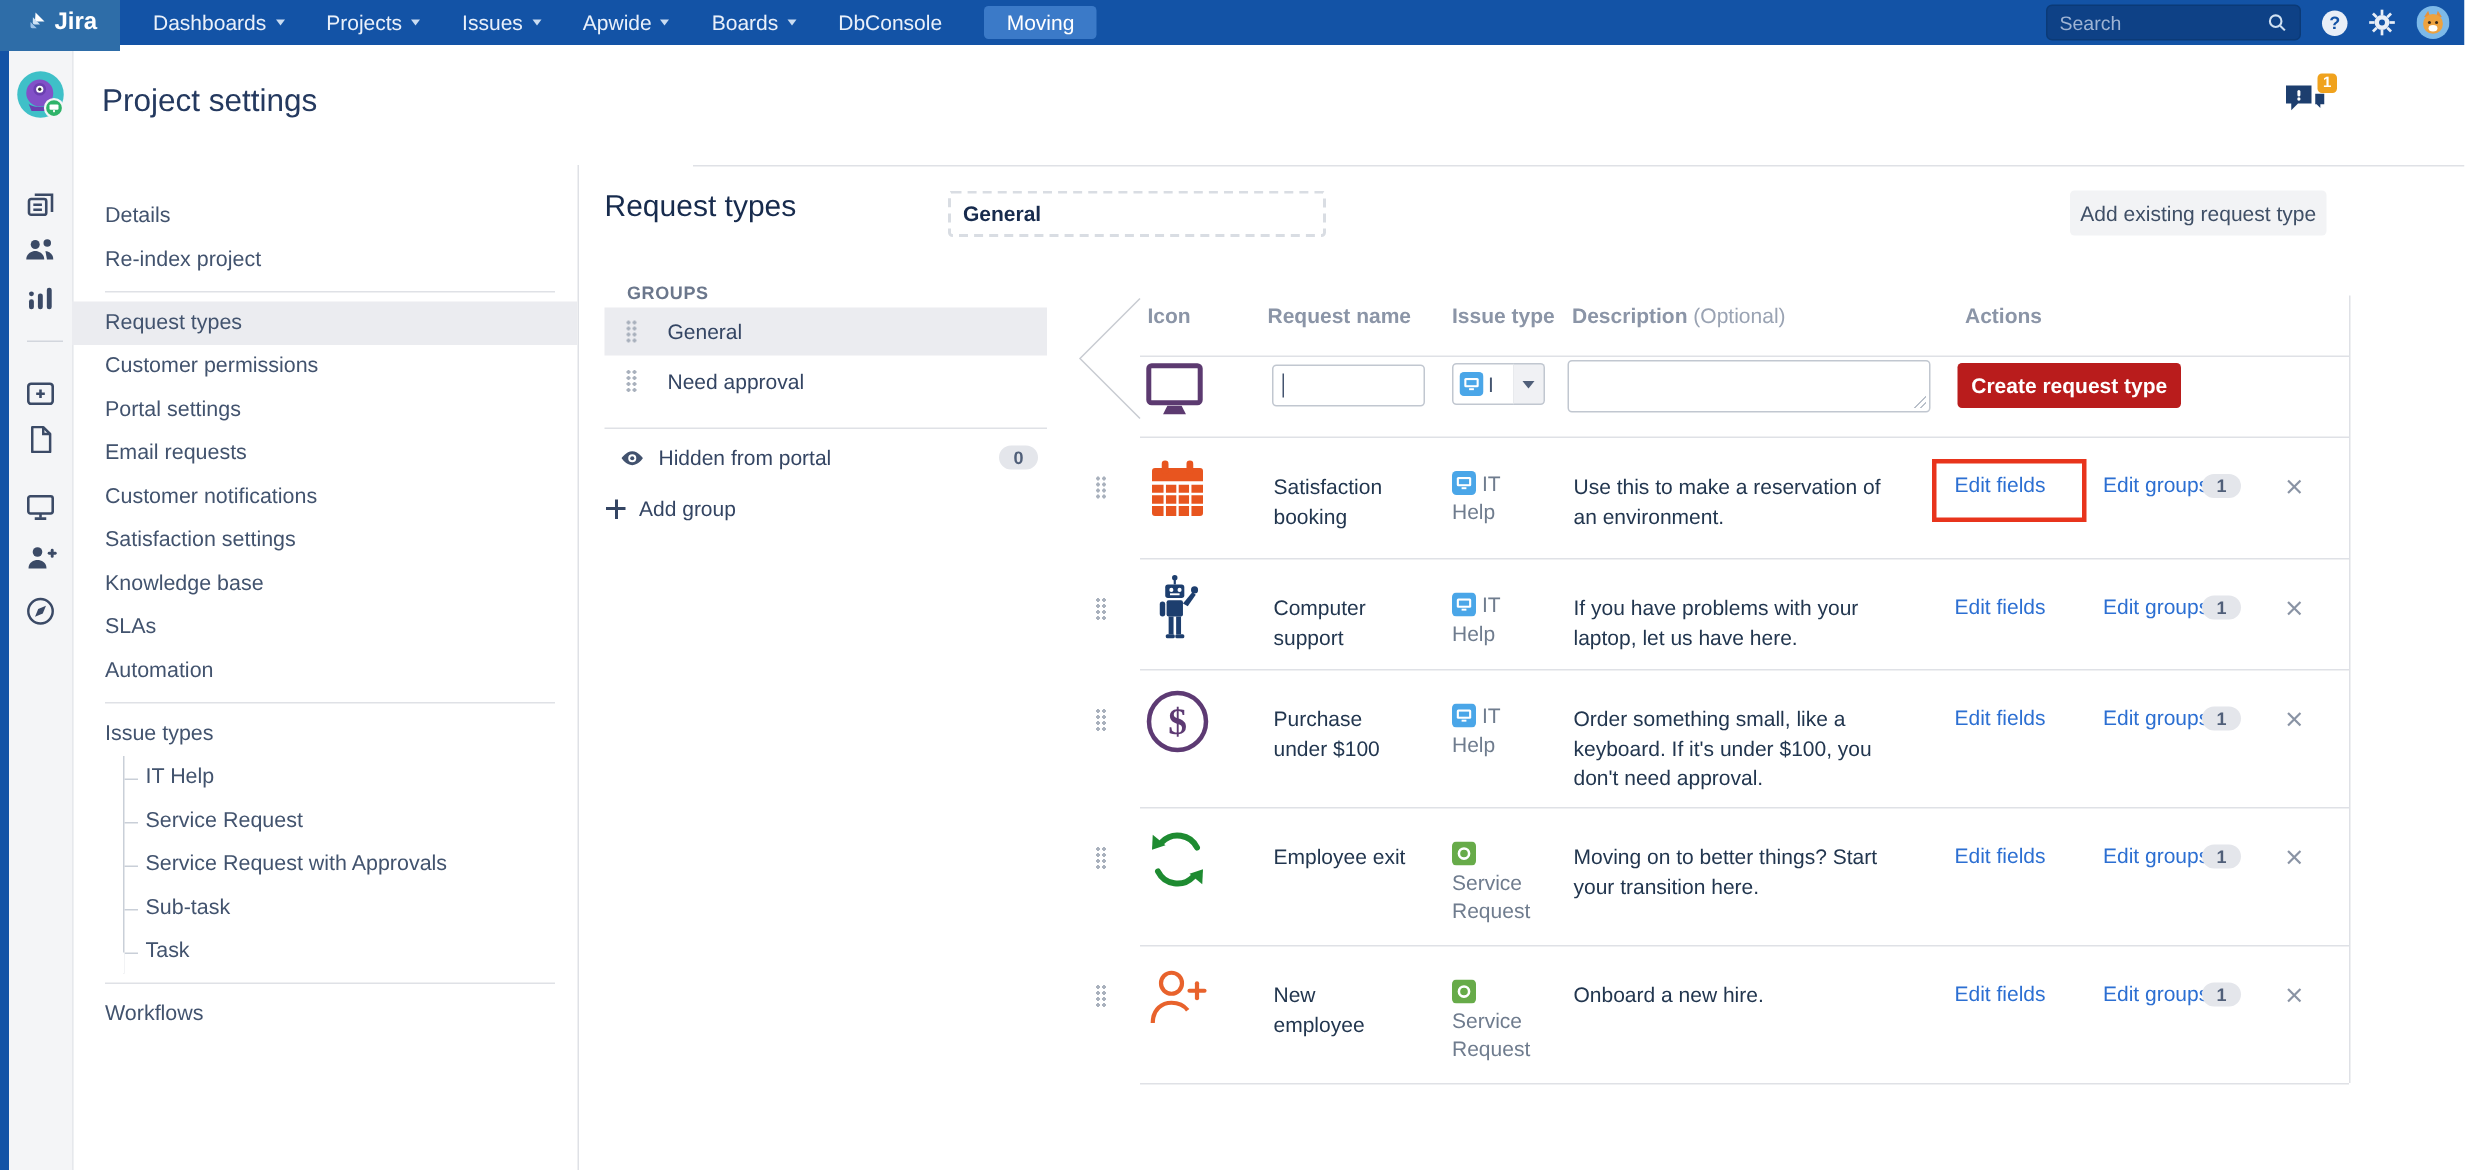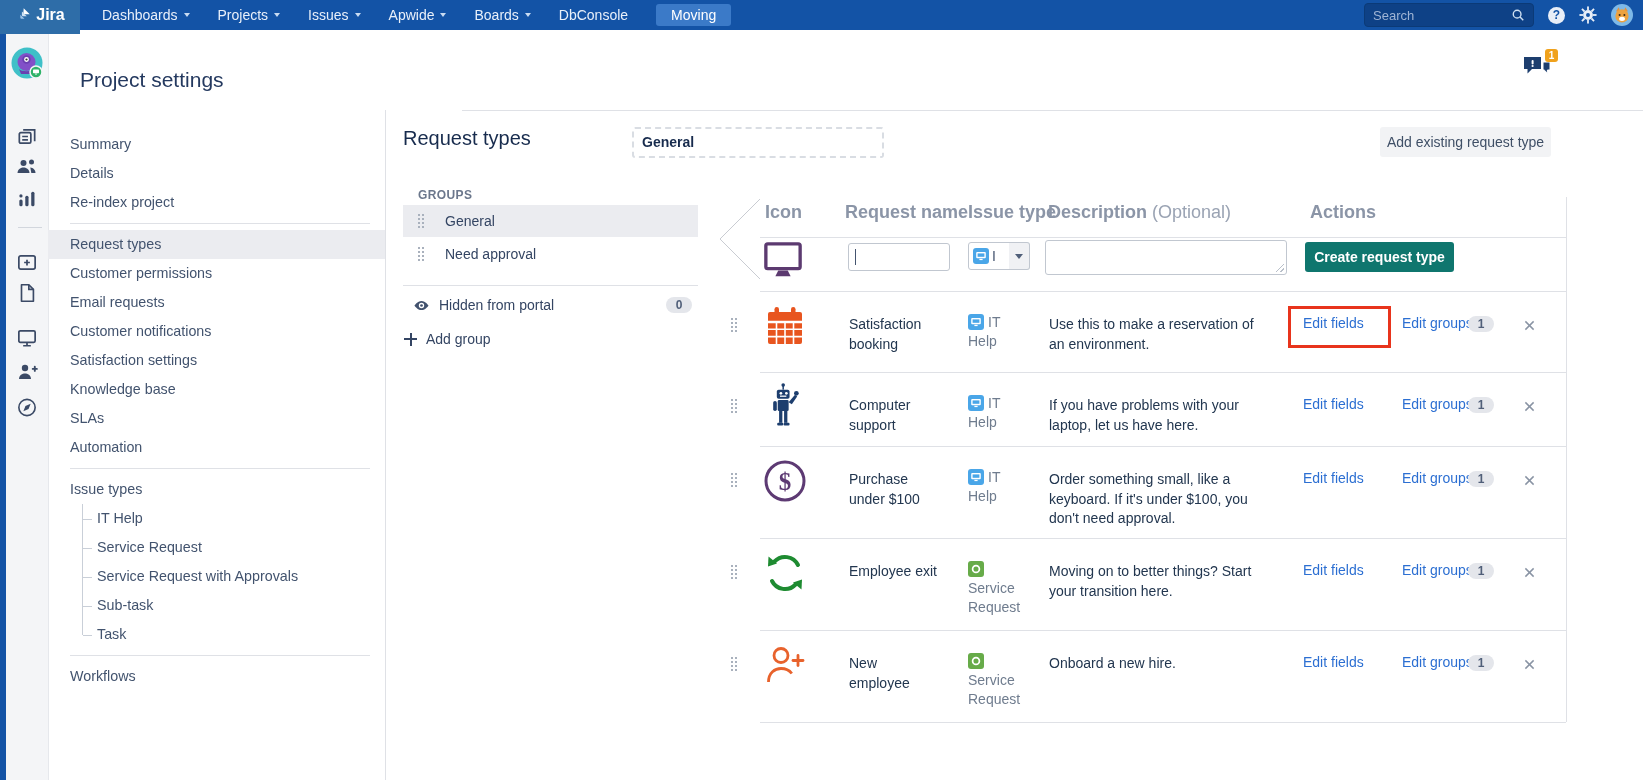--- a/index.html
+++ b/index.html
@@ -60,21 +60,21 @@
   .pill{min-width:12px;padding:1px 7px;background:#e4e6eb;border-radius:10px;font-size:12px;font-weight:bold;color:#505f79;text-align:center;}
   .hidden-row .pill{margin-left:auto;margin-right:6px;}
   .addgrp{position:absolute;left:403px;top:328px;width:200px;height:22px;display:flex;align-items:center;cursor:pointer;font-size:14px;color:#344563;}
   .plus{position:relative;width:13px;height:13px;margin-left:1px;}
   .plus::before,.plus::after{content:"";position:absolute;background:#344563;}
   .plus::before{left:5.5px;top:0;width:2px;height:13px;}
   .plus::after{left:0;top:5.5px;width:13px;height:2px;}
   .addgrp .lbl{margin-left:9px;}
 
   
-  .th{position:absolute;top:202px;font-size:18px;font-weight:bold;color:#8b95a7;}
+  .th{position:absolute;top:202px;font-size:14px;font-weight:bold;color:#8b95a7;}
   .th .opt{font-weight:normal;color:#9aa3b3;text-align:center;}
   .hline{position:absolute;left:760px;width:806px;height:1px;background:#dfe1e6;}
   .vline-right{position:absolute;left:1566px;top:197px;width:1px;height:525px;background:#dfe1e6;}
   .wedge{position:absolute;left:714px;top:194px;z-index:5;}
 
   .trow{position:absolute;left:0;width:1643px;}
   .c-handle{position:absolute;left:730px;top:26px;}
   .c-icon{position:absolute;left:760px;top:12px;width:50px;text-align:center;}
   .c-name{position:absolute;left:849px;top:24px;width:88px;font-size:14px;line-height:19.5px;color:#22364f;}
   .c-issue{position:absolute;left:968px;top:22px;width:62px;font-size:14px;line-height:19px;color:#6f7c8e;}
@@ -90,21 +90,21 @@
   .cr-input{position:absolute;left:848px;top:243px;width:100px;height:26px;border:1px solid #c1c7d0;border-radius:3px;background:#fff;cursor:text;}
   .cr-input::before{content:"";position:absolute;left:6px;top:5px;width:1px;height:16px;background:#44546f;}
   .cr-sel{position:absolute;left:968px;top:242px;width:42px;height:28px;border:1px solid #c1c7d0;border-radius:3px 0 0 3px;background:#fff;display:flex;align-items:center;padding-left:4px;box-sizing:border-box;overflow:hidden;cursor:pointer;font-size:14px;color:#44546f;}
   .cr-sel .ityp{margin-right:3px;}
   .cr-selbtn{position:absolute;left:1009px;top:242px;width:21px;height:28px;border:1px solid #c1c7d0;border-left:none;border-radius:0 3px 3px 0;background:#f0f1f4;box-sizing:border-box;display:flex;align-items:center;justify-content:center;cursor:pointer;}
   .cr-selbtn .tri{width:0;height:0;border-left:4px solid transparent;border-right:4px solid transparent;border-top:5px solid #505f79;}
   .cr-ta{position:absolute;left:1045px;top:240px;width:240px;height:33px;border:1px solid #c1c7d0;border-radius:3px;background:#fff;cursor:text;}
   .cr-ta .grip{position:absolute;right:2px;bottom:2px;width:9px;height:9px;
       background:repeating-linear-gradient(-45deg,transparent 0 2px,#b9c0ca 2px 3px);
       clip-path:polygon(100% 0,100% 100%,0 100%);}
-  .cr-btn{position:absolute;left:1305px;top:242px;width:149px;height:30px;background:#0f766e;border:none;border-radius:3px;color:#fff;font-size:14px;font-weight:bold;font-family:"Liberation Sans",sans-serif;cursor:pointer;}
+  .cr-btn{position:absolute;left:1305px;top:242px;width:149px;height:30px;background:#b91c1c;border:none;border-radius:3px;color:#fff;font-size:14px;font-weight:bold;font-family:"Liberation Sans",sans-serif;cursor:pointer;}
 
   .red-box{position:absolute;left:1288px;top:306px;width:97px;height:36px;border:3px solid #e8341c;z-index:20;pointer-events:none;}
 </style>
 </head>
 <body>
 
 <nav class="topnav">
   <div class="logo-tile">
     <span style="display:flex">
       <svg width="16" height="16" viewBox="0 0 24 24">
@@ -251,40 +251,40 @@
       </svg>
   </div>
   <div class="ric" style="top:366px">
     <svg width="23" height="23" viewBox="0 0 24 24" fill="none" stroke="#3b4a66" stroke-width="1.7">
         <circle cx="12" cy="12" r="8.5"></circle>
         <path d="M15.8 8.2 13.6 13.6 8.2 15.8 10.4 10.4Z" fill="#3b4a66" stroke="none"></path>
       </svg>
   </div>
 </div>
 
-<h1 class="page-title" style="margin:12px;font-weight:normal">Project settings</h1>
+<h1 class="page-title" style="margin:0;font-weight:normal">Project settings</h1>
 <div class="feedback">
   <svg width="30" height="28" viewBox="0 0 30 28">
       <path d="M2 4h17v12h-9l-4.5 4.5V16H2z" fill="#1d3e6e"></path>
       <rect x="9.6" y="7" width="2" height="4.4" rx="1" fill="#fff"></rect>
       <circle cx="10.6" cy="13" r="1.1" fill="#fff"></circle>
       <path d="M21 9h7v8h-2.6v3.2L22.2 17H21z" fill="#1d3e6e" stroke="#fff" stroke-width="1"></path>
     </svg>
   <span class="fb-badge">1</span>
 </div>
 <div class="hr-top"></div>
 <div class="side-border"></div>
 
 <div class="snav">
-  <div class="sn-item">Summary</div>
   <div class="sn-item">Details</div>
   <div class="sn-item">Re-index project</div>
   <div class="sn-div"></div>
   <div class="sn-item sel">Request types</div>
   <div class="sn-item">Customer permissions</div>
+  <div class="sn-item">Portal settings</div>
   <div class="sn-item">Email requests</div>
   <div class="sn-item">Customer notifications</div>
   <div class="sn-item">Satisfaction settings</div>
   <div class="sn-item">Knowledge base</div>
   <div class="sn-item">SLAs</div>
   <div class="sn-item">Automation</div>
   <div class="sn-div"></div>
   <div class="sn-item">Issue types</div>
   <div class="tree">
     <div class="sn-item">IT Help</div>

